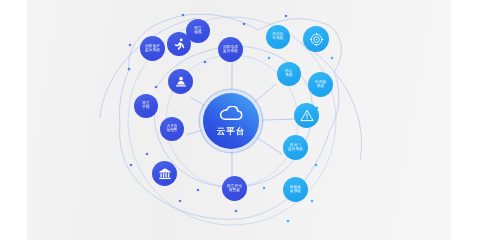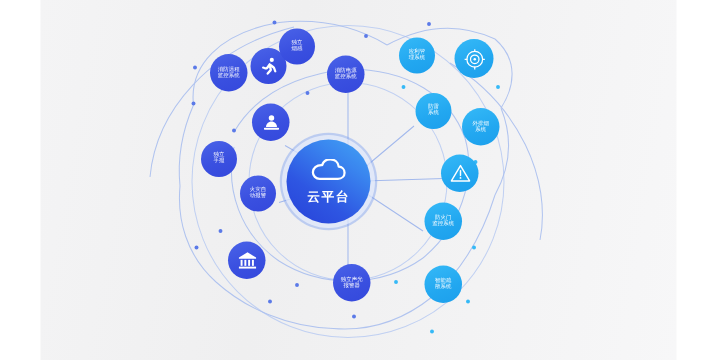--- a/index.html
+++ b/index.html
@@ -28,21 +28,21 @@
     color:#ffffff;white-space:pre-line;
     transform:scale(1);
   }
   .n-dark{background:linear-gradient(160deg,#4a63e8 0%,#3a50e0 55%,#3448dc 100%);
           box-shadow:0 0 0 0 rgba(0,0,0,0);}
   .n-light{background:linear-gradient(160deg,#35b9f7 0%,#22a7f0 60%,#1c9fec 100%);}
   .n-icon{}
   .n-icon svg{display:block;}
 
   #center{
-    left:191px;top:93px;width:56px;height:56px;
+    left:203px;top:93px;width:56px;height:56px;
     background:linear-gradient(35deg,#2741d8 0%,#2e56e2 35%,#3a86ef 72%,#42a5f5 100%);
     flex-direction:column;gap:1px;
     box-shadow:0 0 0 3px rgba(255,255,255,.55), 0 0 0 4.5px rgba(125,160,240,.45);
   }
   #center .cloud{margin-bottom:1px;}
   #center .ctext{
     font-size:8.5px;font-weight:700;letter-spacing:1px;color:#fff;
   }
 </style>
 </head>

